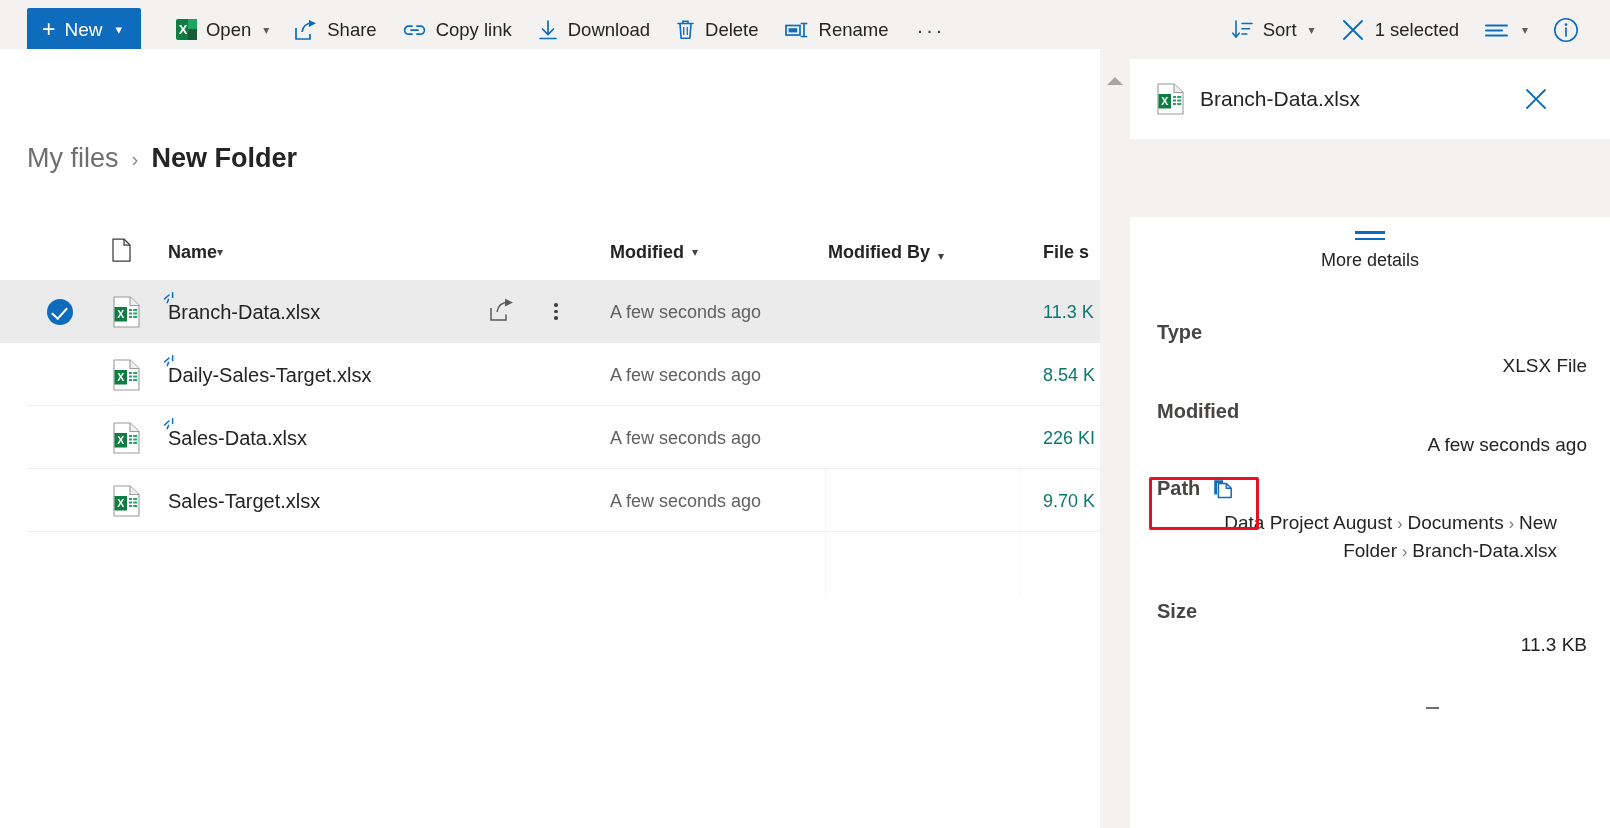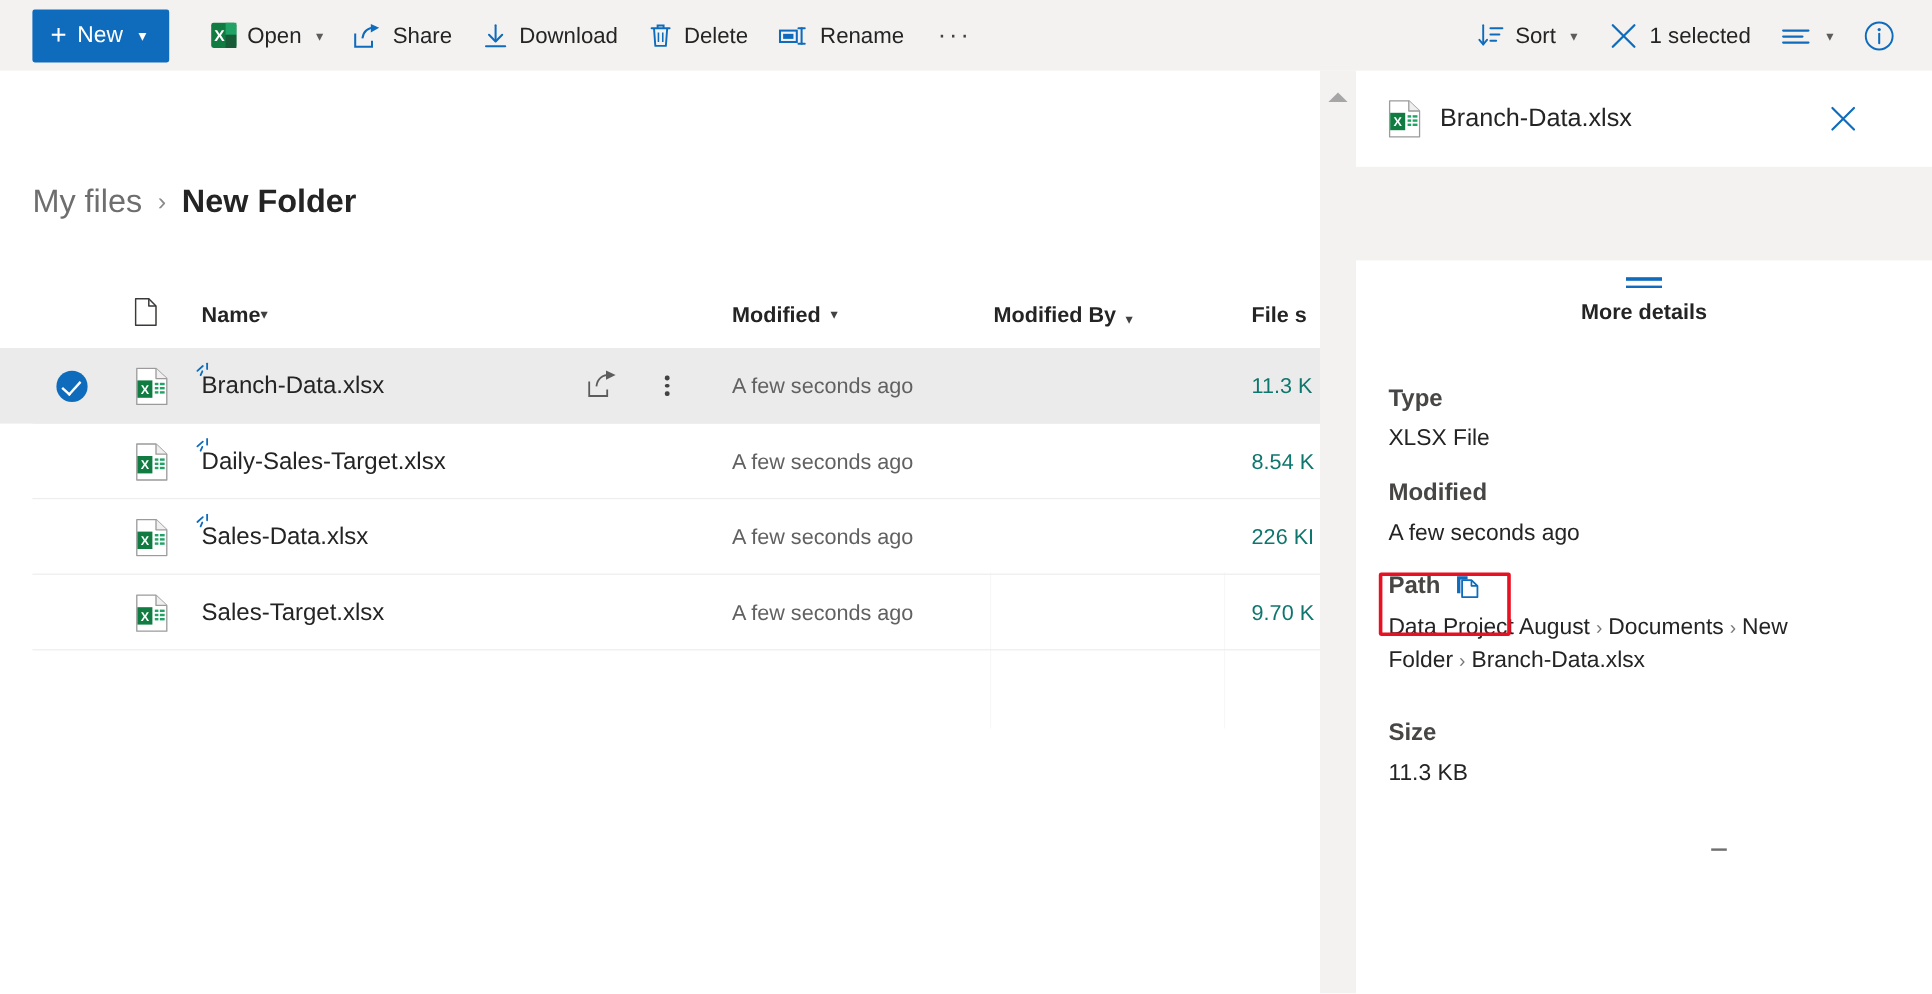--- a/index.html
+++ b/index.html
@@ -62,21 +62,21 @@
   }
   .xl-tile span {
     position: absolute; left: 1px; top: 0; z-index: 3;
     width: 12px; height: 21px; line-height: 21px; text-align: center;
     color: #fff; font-size: 13px; font-weight: 700;
     font-family: "Liberation Sans", sans-serif;
   }
 
   
   .main {
-    position: absolute; left: 0; top: 59px;
+    position: absolute; left: 0; top: 49px;
     width: 1100px; height: 769px;
     background: #ffffff;
     overflow: hidden;
   }
 
   .breadcrumb {
     position: absolute; left: 27px; top: 94px;
     display: flex; align-items: center; gap: 13px;
     font-size: 27px;
   }
@@ -212,29 +212,29 @@
     position: absolute; left: 0; top: 80px; width: 480px; height: 78px;
     background: #f3f2f1;
   }
   .dp-expander {
     position: absolute; left: 0; top: 158px; width: 480px; height: 68px;
     display: flex; flex-direction: column; align-items: center;
     justify-content: center; gap: 6px; cursor: pointer;
   }
   .dp-expander .eq { width: 30px; }
   .dp-expander .eq i { display: block; height: 2.6px; background: #0f6cbd; margin-bottom: 4px; }
-  .dp-expander .lbl { font-size: 18px; color: #242424; font-weight: bold; }
+  .dp-expander .lbl { font-size: 18px; color: #242424; }
 
   .dp-body { position: absolute; left: 0; top: 226px; width: 480px; }
   .dp-field { position: absolute; left: 27px; width: 430px; }
   .dp-label {
     font-size: 20px; color: #484644; font-weight: 600;
     display: inline-flex; align-items: center; gap: 12px;
   }
-  .dp-value { font-size: 19px; color: #242424; margin-top: 9px; line-height: 1.38; }
+  .dp-value { font-size: 19px; color: #242424; margin-top: 9px; line-height: 1.38; text-align: right; }
 
   .dp-field.f-type { top: 36px; }
   .dp-field.f-mod  { top: 115px; }
   .dp-field.f-path { top: 192px; }
   .dp-field.f-size { top: 315px; }
 
   .path-highlight {
     position: absolute; left: 1149px; top: 477px;
     width: 110px; height: 53px;
     border: 3px solid #e81123; border-radius: 2px;
@@ -279,20 +279,30 @@
         <span class="ico">
           <svg width="24" height="22" viewBox="0 0 24 22" fill="none">
             <path d="M2 9 L2 20 L16 20 L16 15" stroke="#0f6cbd" stroke-width="1.7" fill="none"></path>
             <path d="M8 13 C9 6 14 4 19 4" stroke="#0f6cbd" stroke-width="1.7" fill="none"></path>
             <path d="M15 1 L22 4.2 L15 8 Z" fill="#0f6cbd"></path>
           </svg>
         </span>
         <span>Share</span>
       </button>
 
+      <button class="cmd">
+        <span class="ico">
+          <svg width="25" height="20" viewBox="0 0 25 20" fill="none">
+            <path d="M10 6.2 H6.6 A4 4 0 0 0 6.6 14.2 H10" stroke="#0f6cbd" stroke-width="1.7" fill="none" stroke-linecap="round"></path>
+            <path d="M15 6.2 H18.4 A4 4 0 0 1 18.4 14.2 H15" stroke="#0f6cbd" stroke-width="1.7" fill="none" stroke-linecap="round"></path>
+            <path d="M9 10.2 H16" stroke="#0f6cbd" stroke-width="1.7" stroke-linecap="round"></path>
+          </svg>
+        </span>
+        <span>Copy link</span>
+      </button>
 
       <button class="cmd">
         <span class="ico">
           <svg width="22" height="22" viewBox="0 0 22 22" fill="none">
             <path d="M11 2 V15" stroke="#0f6cbd" stroke-width="1.7" stroke-linecap="round"></path>
             <path d="M5.5 10 L11 15.6 L16.5 10" stroke="#0f6cbd" stroke-width="1.7" fill="none" stroke-linecap="round" stroke-linejoin="round"></path>
             <path d="M3 19.5 H19" stroke="#0f6cbd" stroke-width="1.7" stroke-linecap="round"></path>
           </svg>
         </span>
         <span>Download</span>

